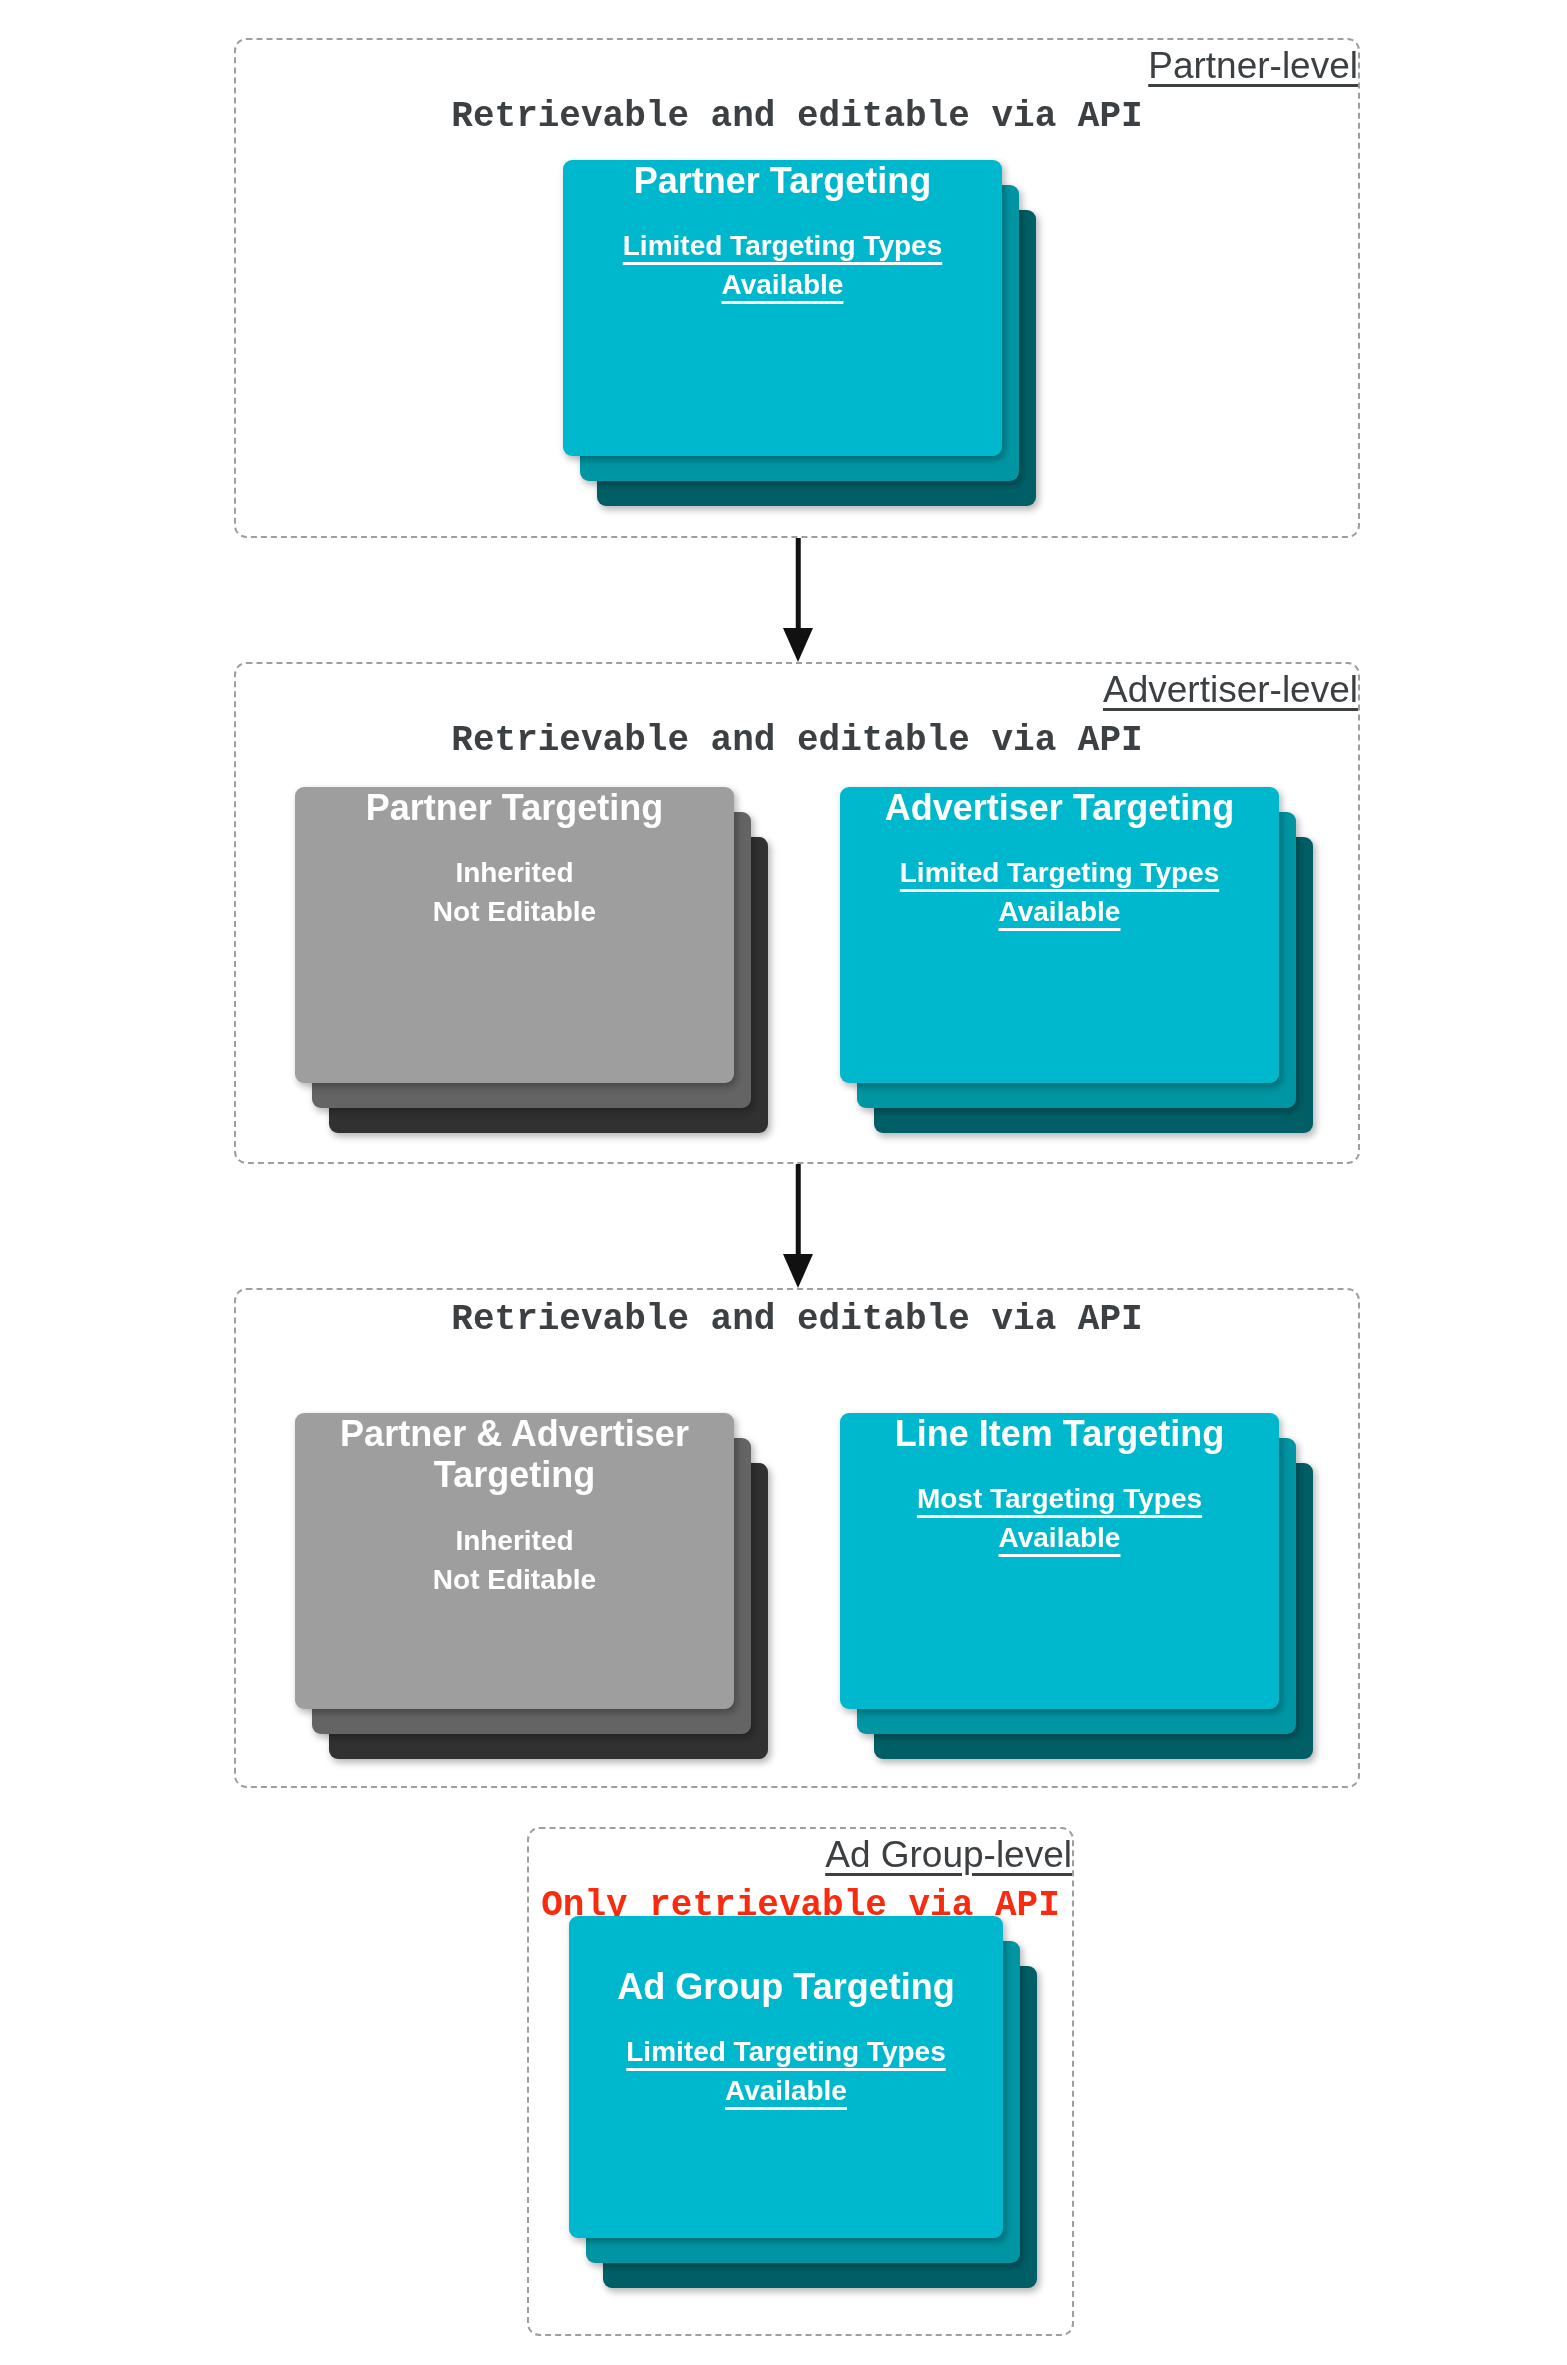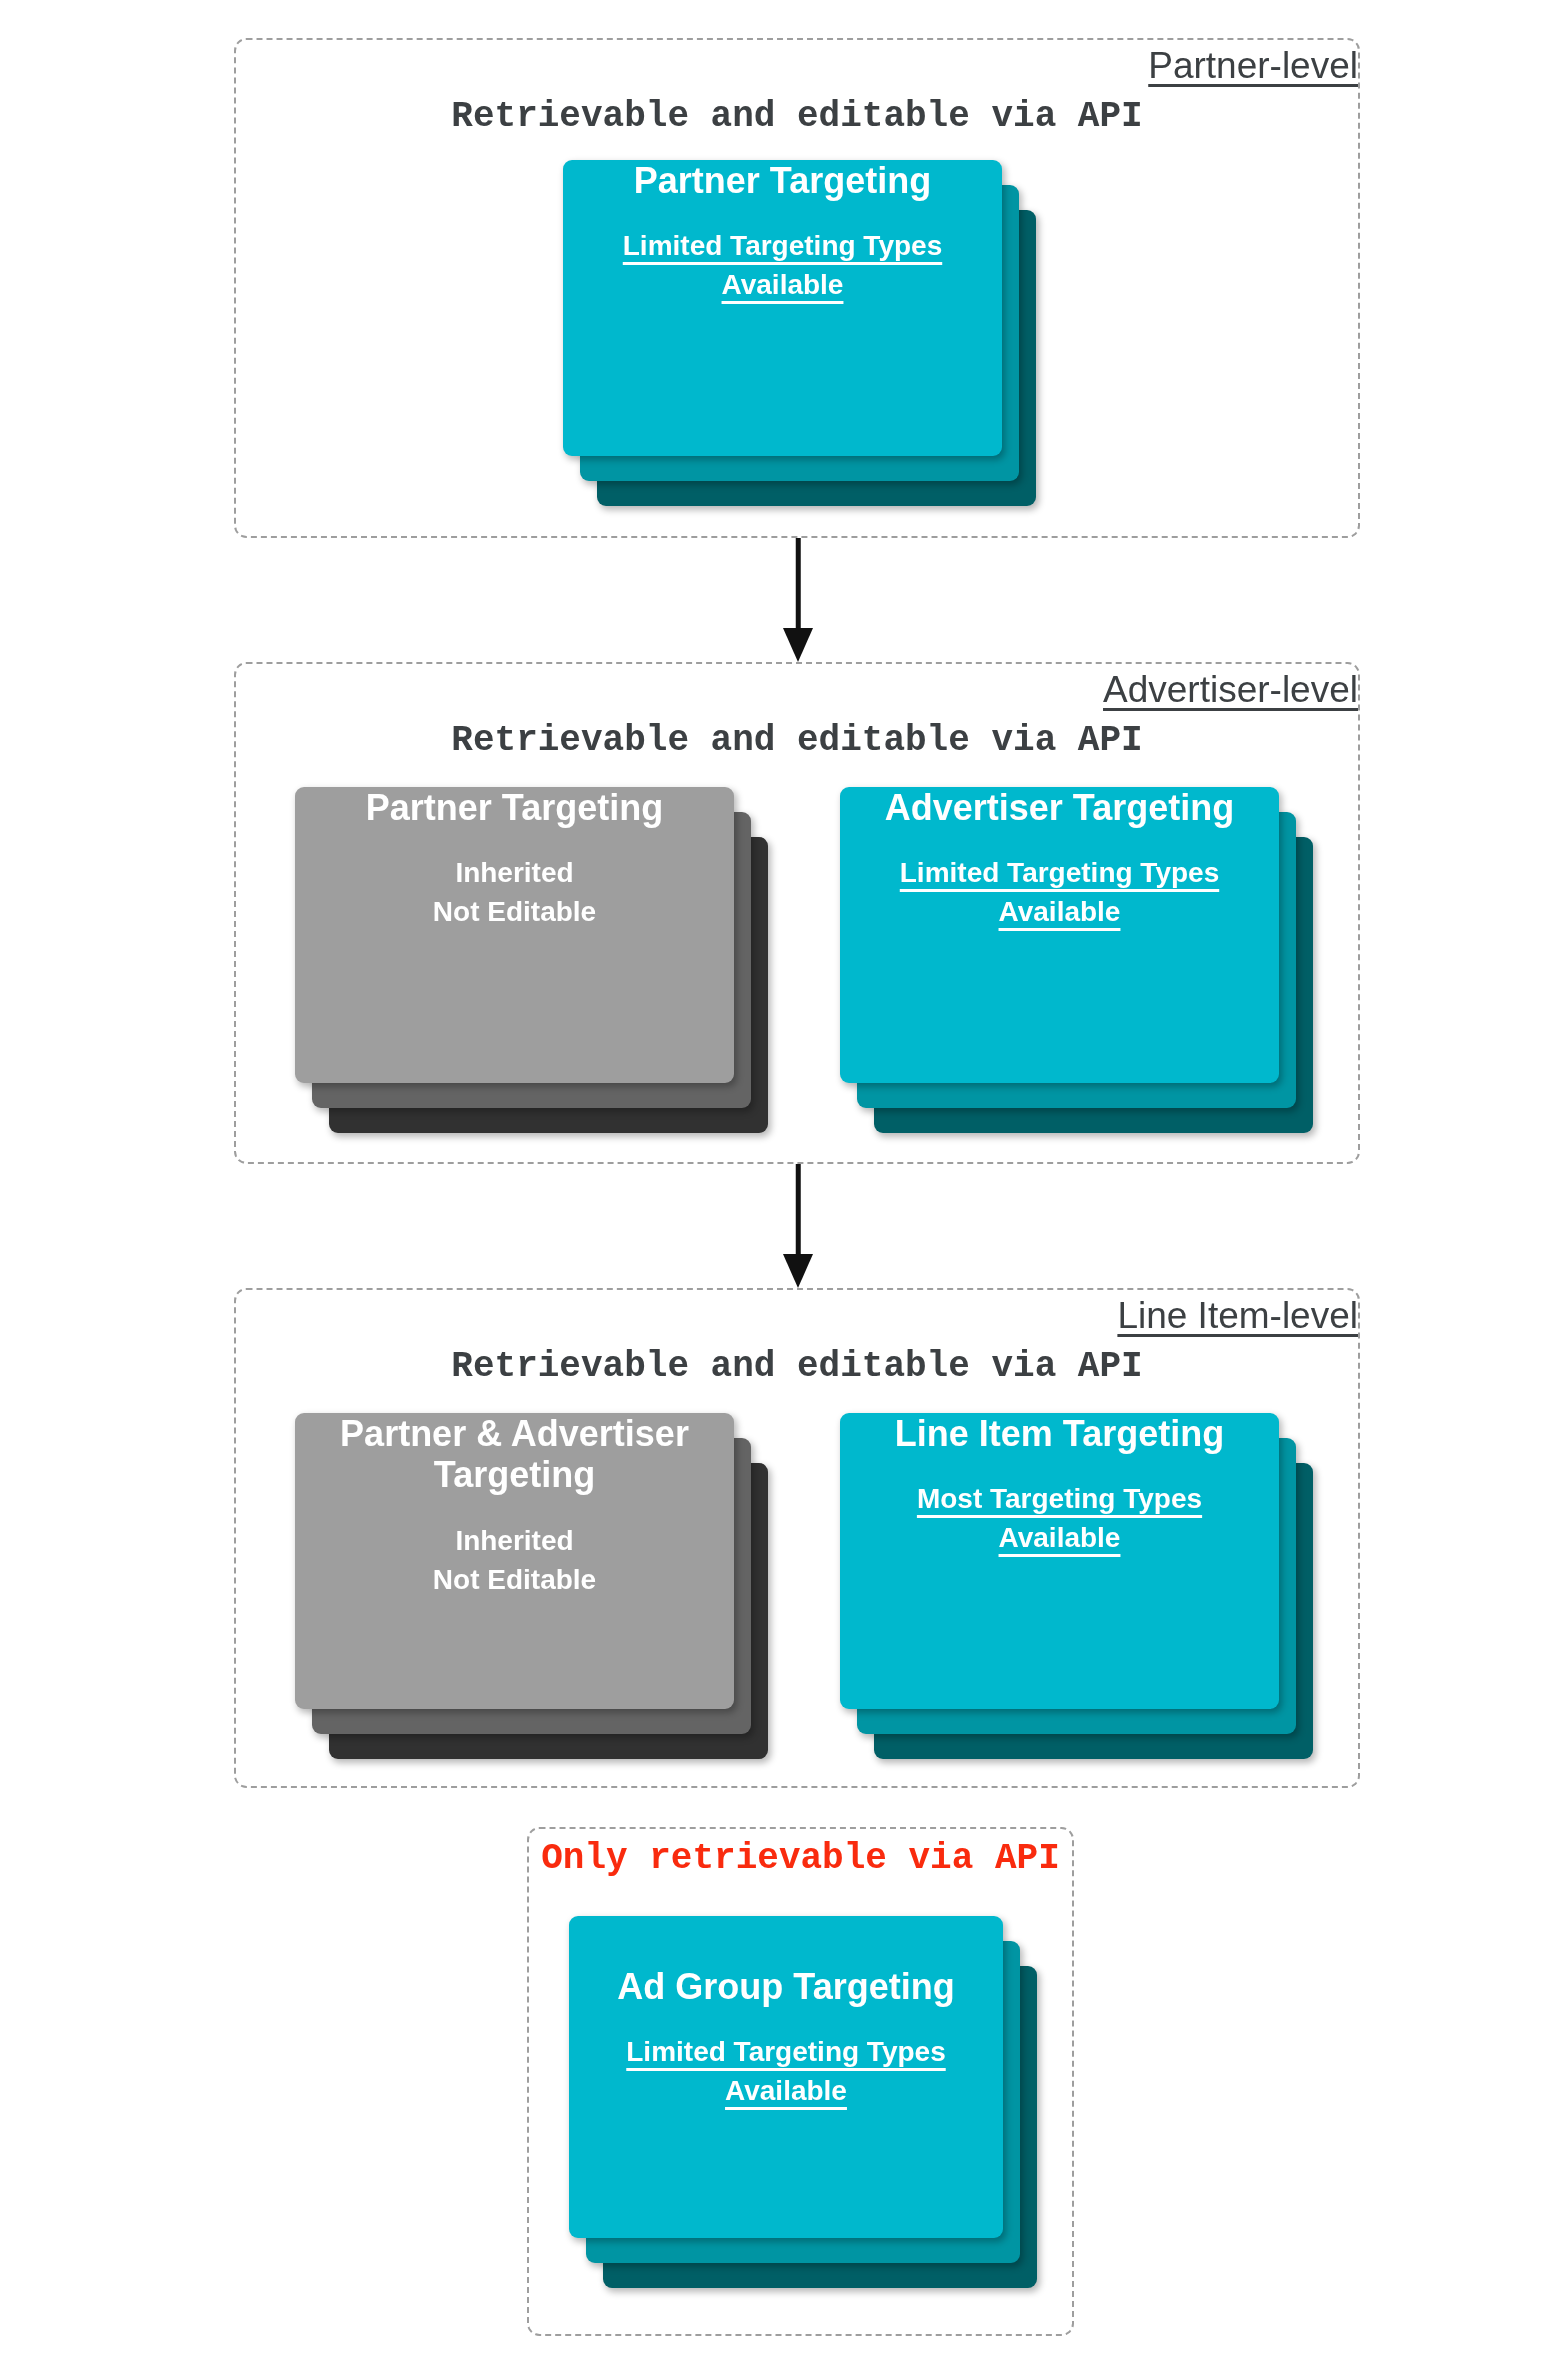--- a/index.html
+++ b/index.html
@@ -111,21 +111,20 @@
       </div>
     </div>
   </div>
 
   <div class="arrow arrow-2">
     <div class="shaft"></div>
     <div class="head"></div>
   </div>
 
   <div class="level-box box-s3">
-    <div class="level-title"><span>Line Item-level</span></div>
     <div class="level-subtitle">Retrievable and editable via API</div>
   </div>
   <div class="stack gray stack-s3g">
     <div class="layer back"></div>
     <div class="layer mid"></div>
     <div class="layer front">
       <div class="card-title">Partner &amp; Advertiser Targeting</div>
       <div class="card-lines">
         <div class="card-line">Inherited</div>
         <div class="card-line">Not Editable</div>
@@ -138,20 +137,21 @@
     <div class="layer front">
       <div class="card-title">Line Item Targeting</div>
       <div class="card-lines underlined">
         <div class="card-line">Most Targeting Types</div>
         <div class="card-line">Available</div>
       </div>
     </div>
   </div>
 
   <div class="level-box box-s4">
+    <div class="level-title"><span>Ad Group-level</span></div>
     <div class="level-subtitle red">Only retrievable via API</div>
   </div>
   <div class="stack teal stack-s4t">
     <div class="layer back"></div>
     <div class="layer mid"></div>
     <div class="layer front">
       <div class="card-title">Ad Group Targeting</div>
       <div class="card-lines underlined">
         <div class="card-line">Limited Targeting Types</div>
         <div class="card-line">Available</div>

